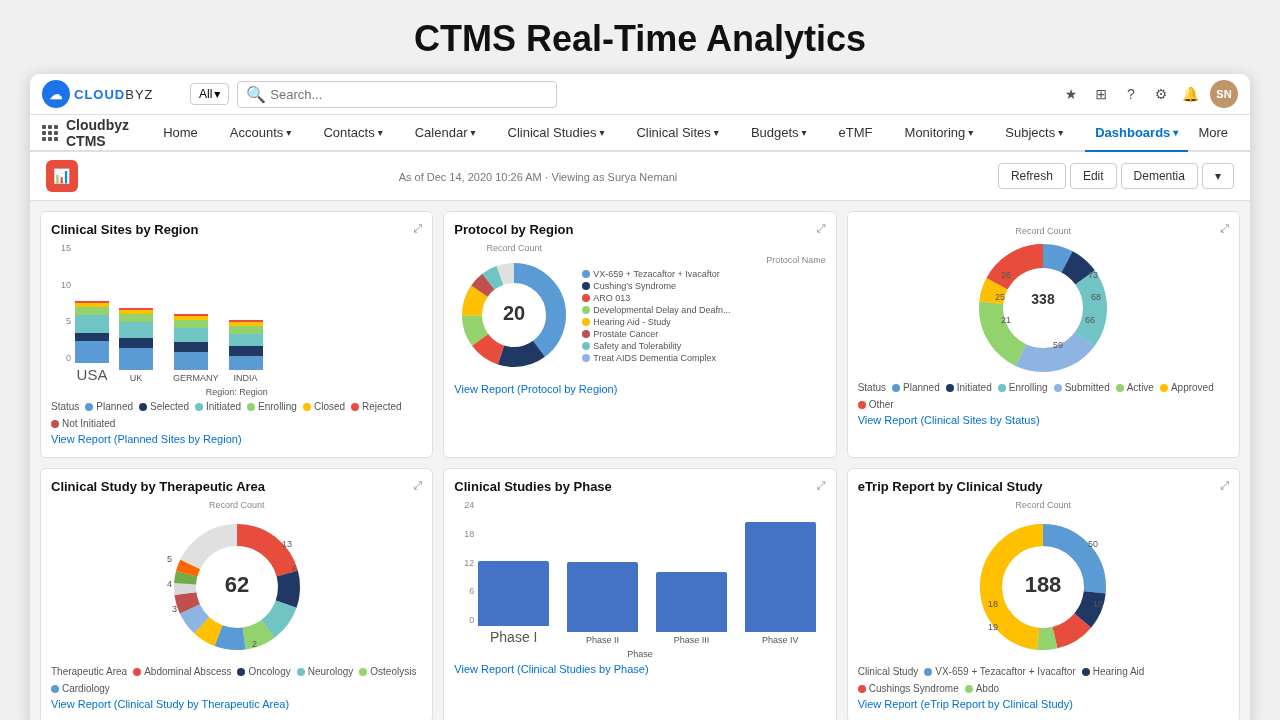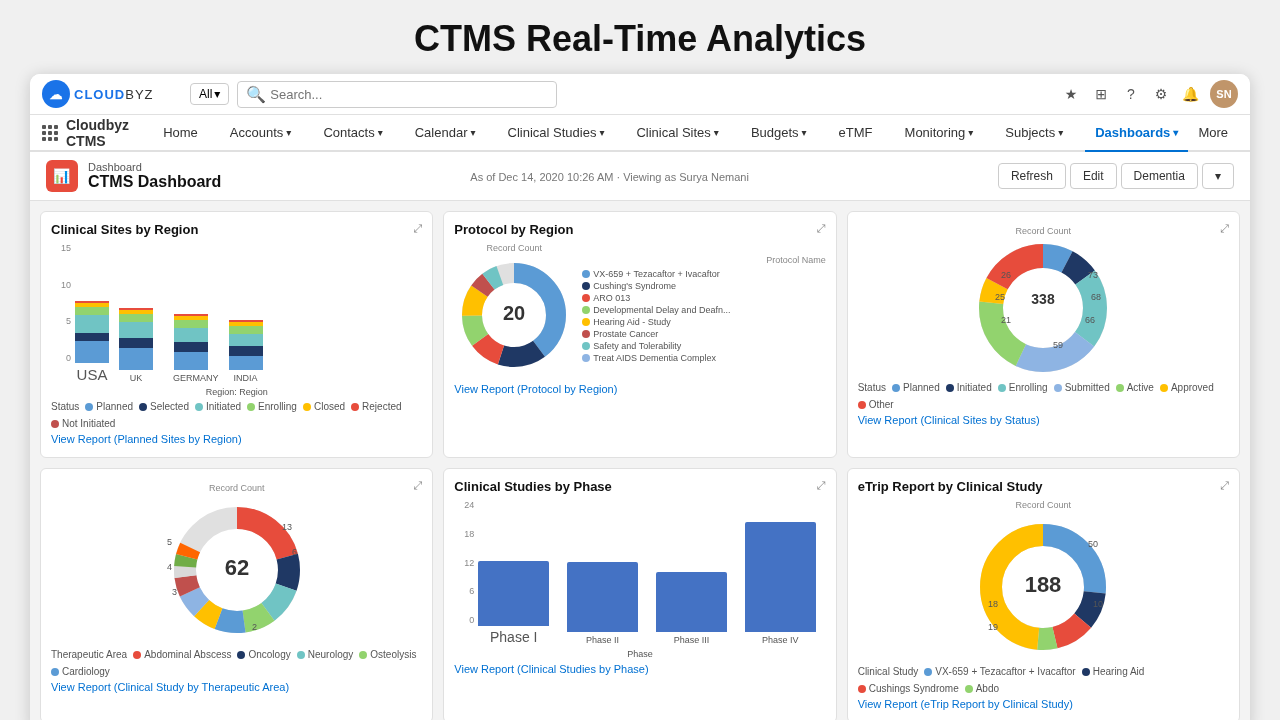--- a/index.html
+++ b/index.html
@@ -234,24 +234,20 @@
       <div class="nav-item">Monitoring <span class="chevron">▾</span></div>
       <div class="nav-item">Subjects <span class="chevron">▾</span></div>
       <div class="nav-item active">Dashboards <span class="chevron">▾</span></div>
     </nav>
     <div class="more-btn">More</div>
   </div>
 
   <div class="dash-header">
     <div class="dash-header-left">
       <div class="dash-icon">📊</div>
-      <div class="dash-title-area">
-        <div class="breadcrumb">Dashboard</div>
-        <div class="title">CTMS Dashboard</div>
-      </div>
     </div>
     <div class="dash-subtitle">As of Dec 14, 2020 10:26 AM · Viewing as Surya Nemani</div>
     <div class="dash-actions">
       <button class="dash-btn">Refresh</button>
       <button class="dash-btn">Edit</button>
       <button class="dash-btn primary">Dementia</button>
       <button class="dash-btn">▾</button>
     </div>
   </div>
 
@@ -457,20 +453,21 @@
           </div>
         <div class="legend-item">
             <span class="legend-dot" style="background:#e74c3c;"></span>
             <span>Other</span>
           </div>
       </div>
       <a class="view-report">View Report (Clinical Sites by Status)</a>
     </div>
 
     <div class="chart-card">
+      <div class="chart-card-title">Clinical Study by Therapeutic Area</div>
       <span class="expand-icon">⤢</span>
       <div style="display:flex;flex-direction:column;align-items:center;margin:4px 0;">
         <div style="font-size:9px;color:#888;margin-bottom:2px;">Record Count</div>
         <svg width="150" height="150" viewBox="0 0 150 150">
           <circle cx="75" cy="75" r="52" fill="none" stroke="#e0e0e0" stroke-width="22"></circle>
 
           <circle cx="75" cy="75" r="52" fill="none" stroke="#e74c3c" stroke-width="22" stroke-dasharray="68 259" stroke-dashoffset="0" transform="rotate(-90 75 75)"></circle>
 
           <circle cx="75" cy="75" r="52" fill="none" stroke="#1f3864" stroke-width="22" stroke-dasharray="31 296" stroke-dashoffset="-68" transform="rotate(-90 75 75)"></circle>
 

